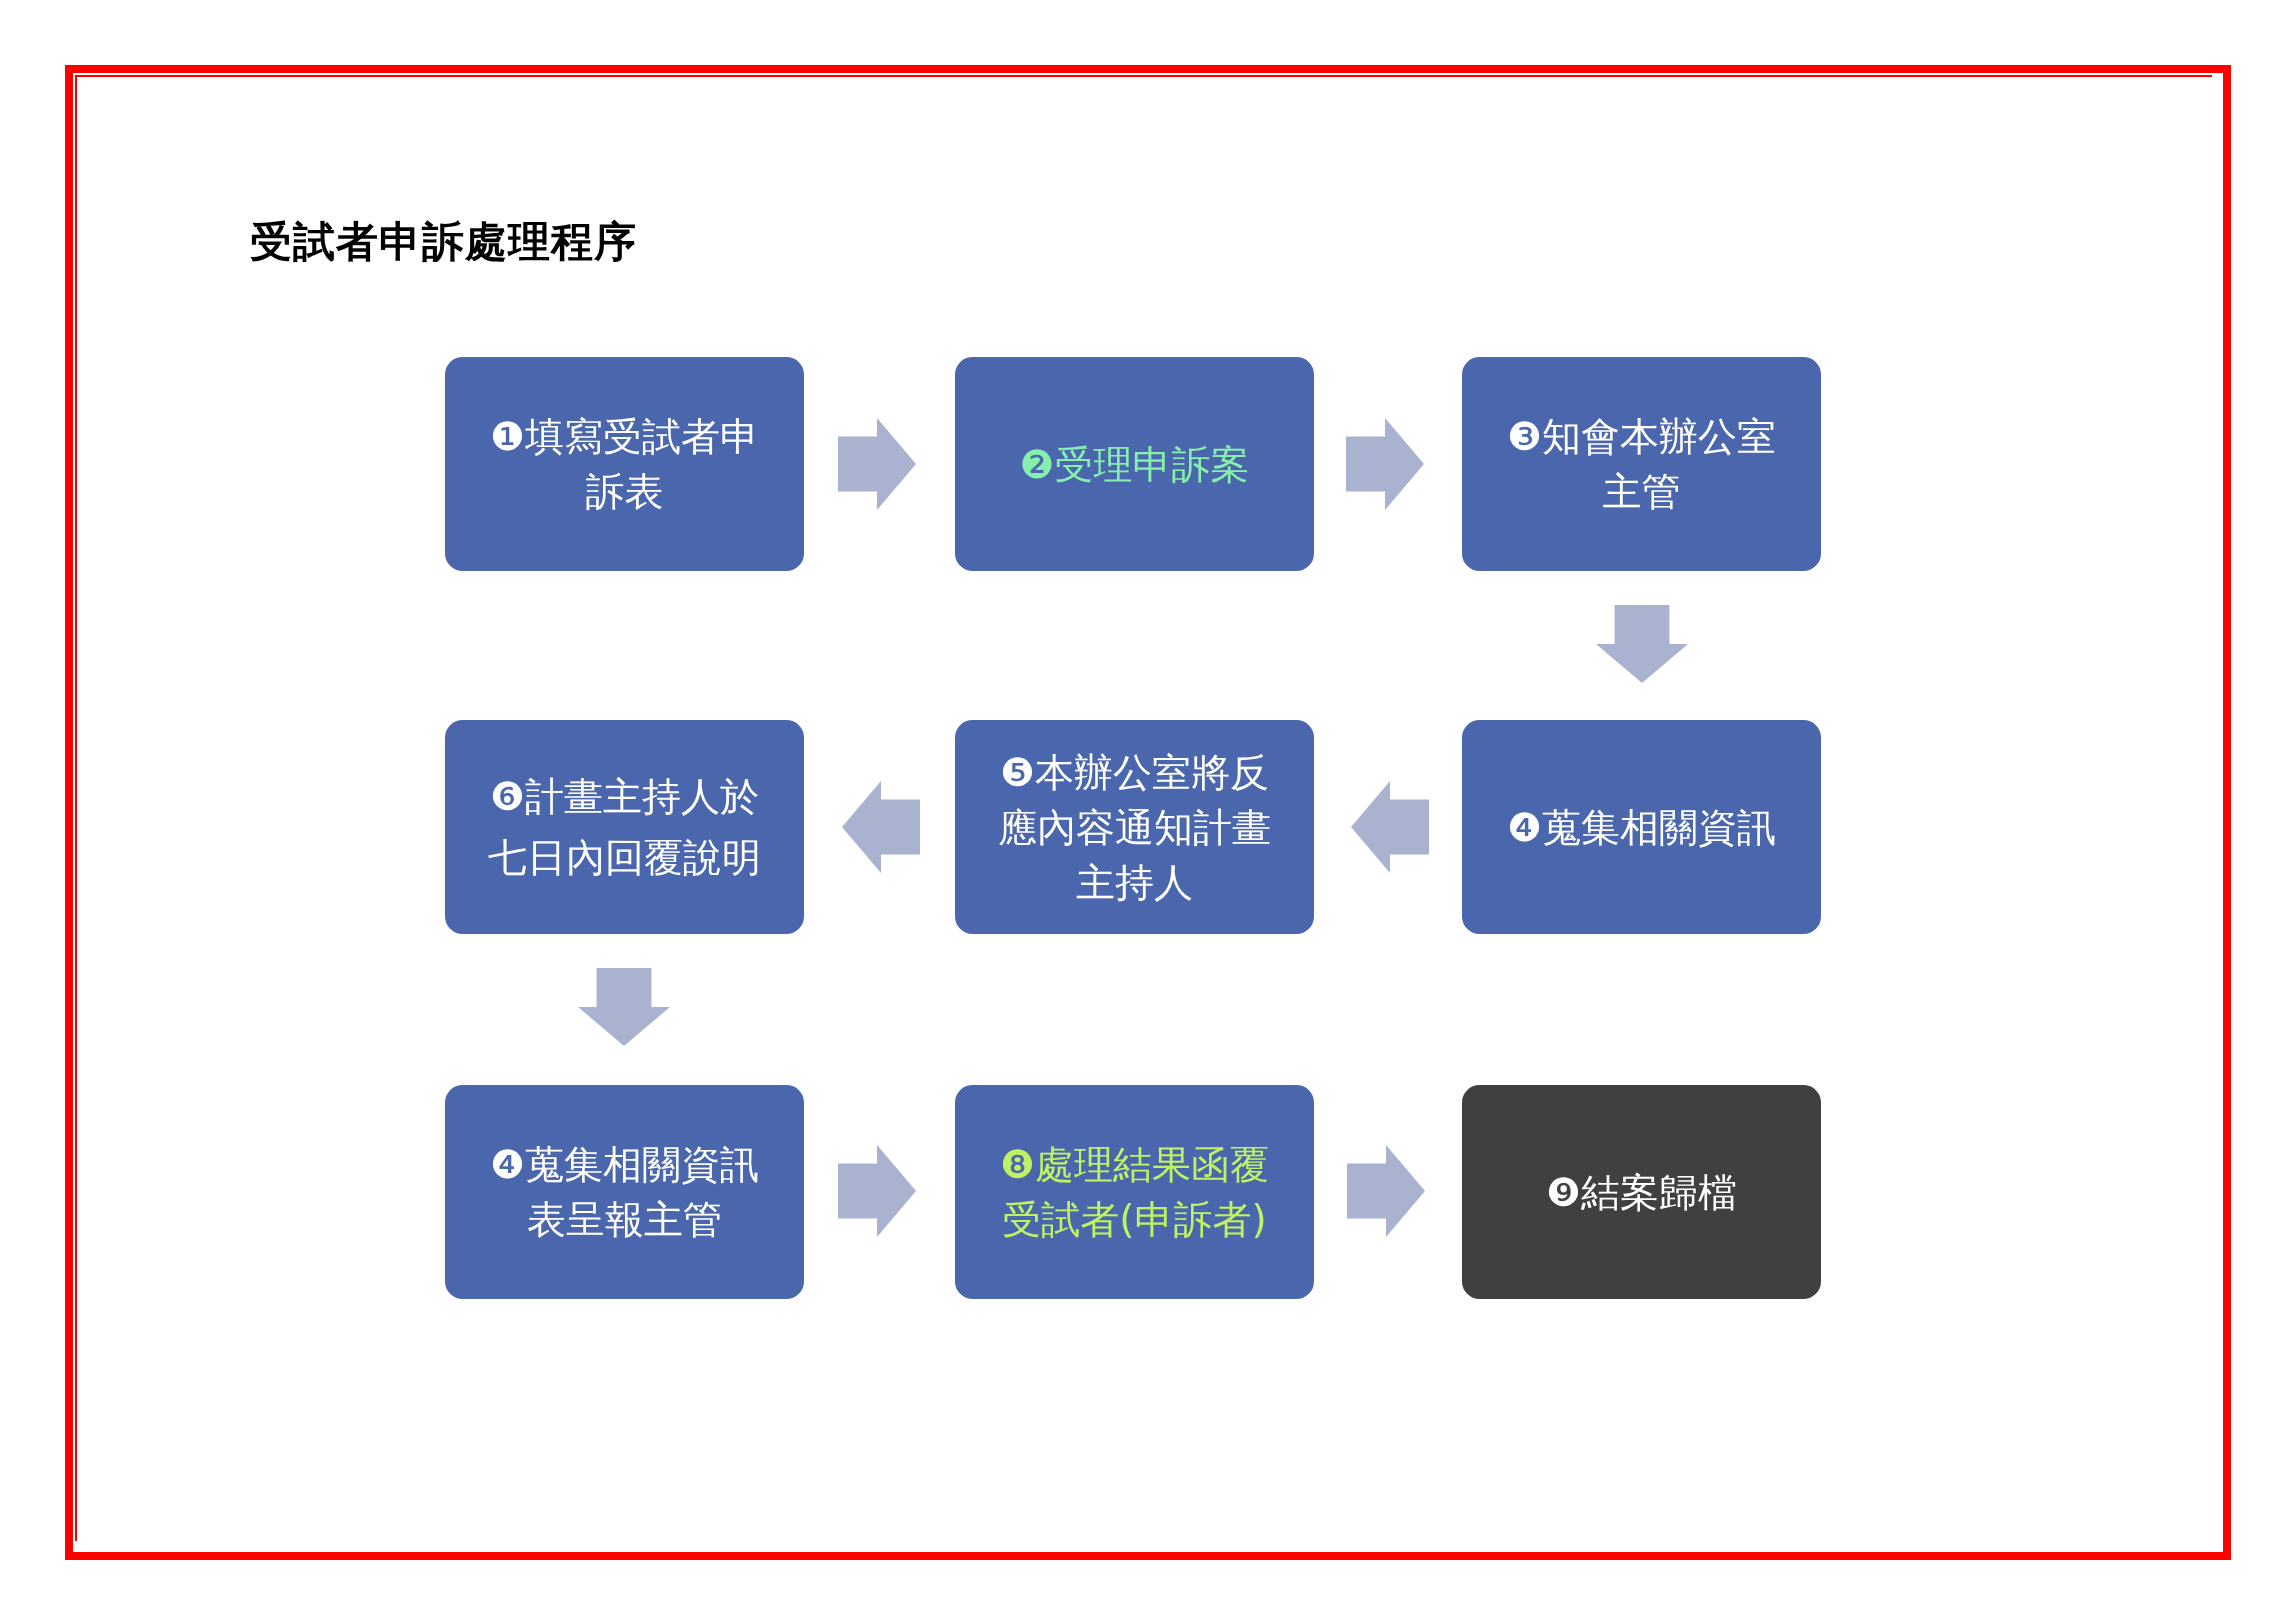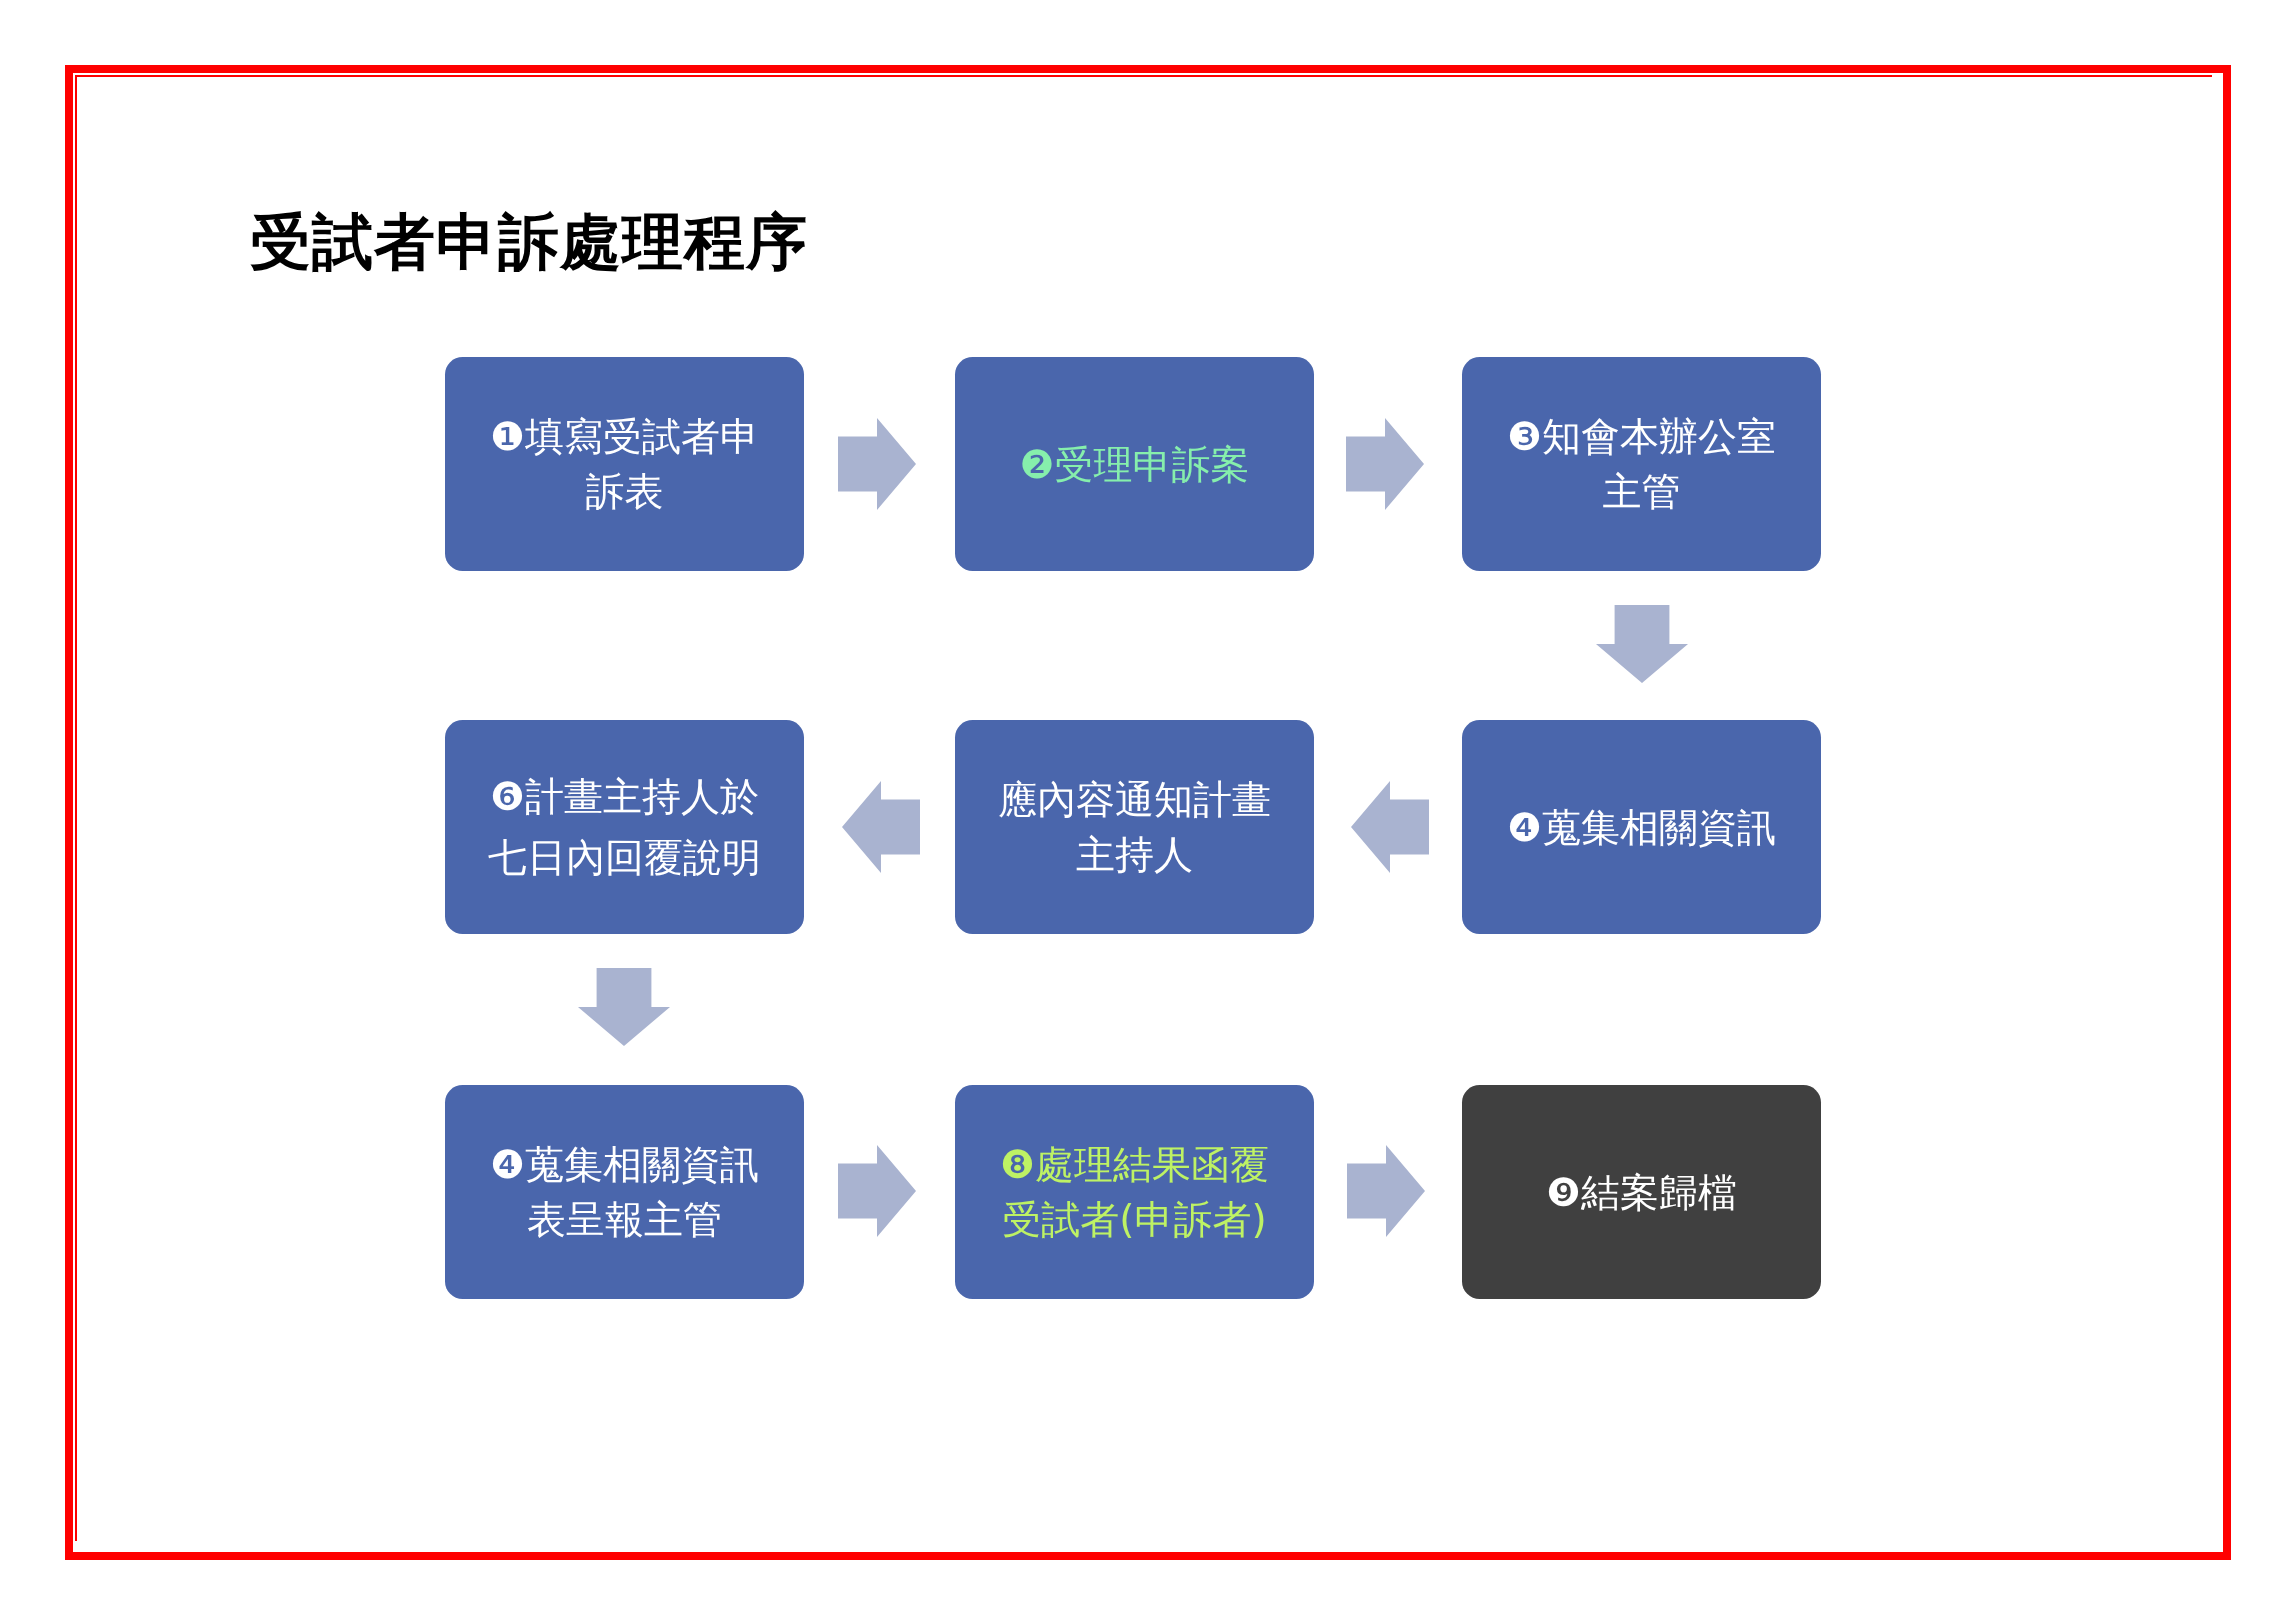--- a/index.html
+++ b/index.html
@@ -5,21 +5,21 @@
   html, body { margin: 0; padding: 0; background: #ffffff; }
   body { width: 2293px; height: 1621px; position: relative; overflow: hidden;
          font-family: "DejaVu Sans", "Liberation Sans", sans-serif; }
   .frame-thick { position: absolute; left: 65px; top: 65px; width: 2150px; height: 1479px;
                  border-top: 8.8px solid #ff0000; border-left: 8.8px solid #ff0000;
                  border-right: 8.8px solid #ff0000; border-bottom: 8.8px solid #ff0000; box-sizing: content-box; }
   .frame-thin-in { position: absolute; left: 75px; top: 75px; width: 2135px; height: 1464px;
                    border-top: 2.9px solid #ff0000; border-left: 2.9px solid #ff0000; }
   .frame-thin-out { position: absolute; left: 65px; top: 65px; width: 2160px; height: 1489px;
                     border-right: 2.9px solid #ff0000; border-bottom: 2.9px solid #ff0000; }
-  .title { position: absolute; left: 250px; top: 210px; font-size: 61px; font-weight: bold;
+  .title { position: absolute; left: 250px; top: 210px; font-size: 42px; font-weight: bold;
            color: #000000; letter-spacing: 1px; white-space: nowrap; line-height: 63px; }
   .box { position: absolute; width: 359px; height: 214px; border-radius: 17.6px;
          display: flex; align-items: center; justify-content: center; text-align: center;
          color: #ffffff; font-size: 39px; line-height: 55px; box-sizing: border-box; padding: 0 11.8px; }
   .box .txt { display: block; }
   .arrow { position: absolute; }
   .arrow svg { display: block; width: 100%; height: 100%; }
 </style>
 </head>
 <body>
@@ -49,20 +49,21 @@
 </div>
 
 <div class="box" style="left: 445px; top: 720px; line-height: 61px; background: rgb(74, 102, 172); color: rgb(255, 255, 255);">
   <span class="txt">
       <span style="display: block;">❻計畫主持人於</span>
       <span style="display: block;">七日內回覆說明</span>
     </span>
 </div>
 <div class="box" style="left: 955px; top: 720px; background: rgb(74, 102, 172); color: rgb(255, 255, 255);">
   <span class="txt">
+      <span style="display: block;">❺本辦公室將反</span>
       <span style="display: block;">應內容通知計畫</span>
       <span style="display: block;">主持人</span>
     </span>
 </div>
 <div class="box" style="left: 1462px; top: 720px; background: rgb(74, 102, 172); color: rgb(255, 255, 255);">
   <span class="txt">
       <span style="display: block;">❹蒐集相關資訊</span>
     </span>
 </div>
 

